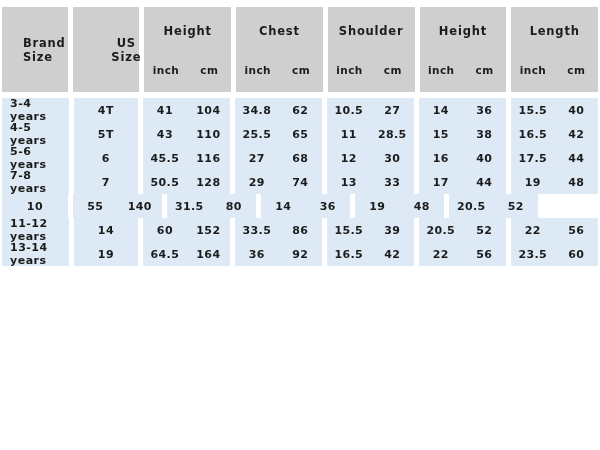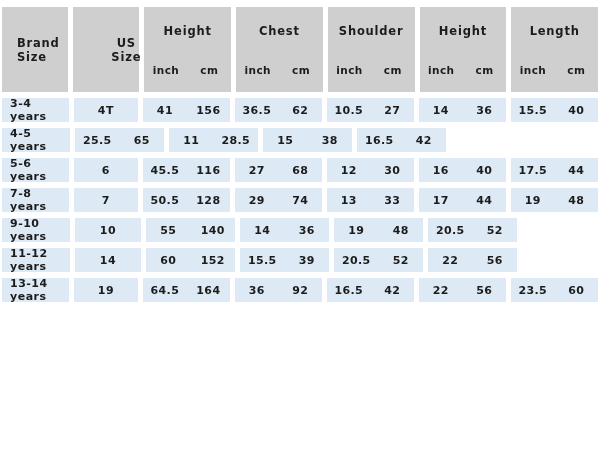--- a/index.html
+++ b/index.html
@@ -29,21 +29,21 @@
     box-sizing: border-box;
   }
 
   .header-row {
     height: 85px;
     margin-bottom: 6px;
   }
 
   .data-row {
     height: 24px;
-    margin-bottom: 6px;
+    margin-bottom: 0;
   }
 
   .cell {
     box-sizing: border-box;
     margin-right: 5px;
     display: flex;
     flex-direction: column;
     justify-content: center;
     align-items: center;
     font-size: 11px;
@@ -75,21 +75,21 @@
     margin-bottom: 26px;
     text-align: center;
   }
   .h-title.solo {
     margin-bottom: 0;
     margin-left: 40px;
   }
 
   .header-row .c-brand .h-title.solo {
     align-self: flex-start;
-    margin-left: 15px;
+    margin-left: 21px;
     text-align: left;
   }
 
   .subrow {
     display: flex;
     width: 100%;
   }
   .sub {
     flex: 1 1 50%;
     text-align: center;
@@ -174,26 +174,26 @@
 
   </div>
 
   <div id="body-rows">
       <div class="row data-row">
         <div class="cell c-brand">3-4 years</div>
         <div class="cell c-us">4T</div>
         <div class="cell c-pair">
           <div class="pairvals">
             <div class="pv">41</div>
-            <div class="pv">156</div>
-          </div>
-        </div>
-        <div class="cell c-pair">
-          <div class="pairvals">
-            <div class="pv">36.5</div>
+            <div class="pv">104</div>
+          </div>
+        </div>
+        <div class="cell c-pair">
+          <div class="pairvals">
+            <div class="pv">34.8</div>
             <div class="pv">62</div>
           </div>
         </div>
         <div class="cell c-pair">
           <div class="pairvals">
             <div class="pv">10.5</div>
             <div class="pv">27</div>
           </div>
         </div>
         <div class="cell c-pair">
@@ -204,20 +204,27 @@
         </div>
         <div class="cell c-pair">
           <div class="pairvals">
             <div class="pv">15.5</div>
             <div class="pv">40</div>
           </div>
         </div>
       </div>
       <div class="row data-row">
         <div class="cell c-brand">4-5 years</div>
+        <div class="cell c-us">5T</div>
+        <div class="cell c-pair">
+          <div class="pairvals">
+            <div class="pv">43</div>
+            <div class="pv">110</div>
+          </div>
+        </div>
         <div class="cell c-pair">
           <div class="pairvals">
             <div class="pv">25.5</div>
             <div class="pv">65</div>
           </div>
         </div>
         <div class="cell c-pair">
           <div class="pairvals">
             <div class="pv">11</div>
             <div class="pv">28.5</div>
@@ -298,30 +305,35 @@
           </div>
         </div>
         <div class="cell c-pair">
           <div class="pairvals">
             <div class="pv">19</div>
             <div class="pv">48</div>
           </div>
         </div>
       </div>
       <div class="row data-row">
-        <div class="cell c-brand">9-10 years</div>
         <div class="cell c-us">10</div>
         <div class="cell c-pair">
           <div class="pairvals">
             <div class="pv">55</div>
             <div class="pv">140</div>
           </div>
         </div>
         <div class="cell c-pair">
           <div class="pairvals">
+            <div class="pv">31.5</div>
+            <div class="pv">80</div>
+          </div>
+        </div>
+        <div class="cell c-pair">
+          <div class="pairvals">
             <div class="pv">14</div>
             <div class="pv">36</div>
           </div>
         </div>
         <div class="cell c-pair">
           <div class="pairvals">
             <div class="pv">19</div>
             <div class="pv">48</div>
           </div>
         </div>
@@ -336,20 +348,26 @@
         <div class="cell c-brand">11-12 years</div>
         <div class="cell c-us">14</div>
         <div class="cell c-pair">
           <div class="pairvals">
             <div class="pv">60</div>
             <div class="pv">152</div>
           </div>
         </div>
         <div class="cell c-pair">
           <div class="pairvals">
+            <div class="pv">33.5</div>
+            <div class="pv">86</div>
+          </div>
+        </div>
+        <div class="cell c-pair">
+          <div class="pairvals">
             <div class="pv">15.5</div>
             <div class="pv">39</div>
           </div>
         </div>
         <div class="cell c-pair">
           <div class="pairvals">
             <div class="pv">20.5</div>
             <div class="pv">52</div>
           </div>
         </div>

